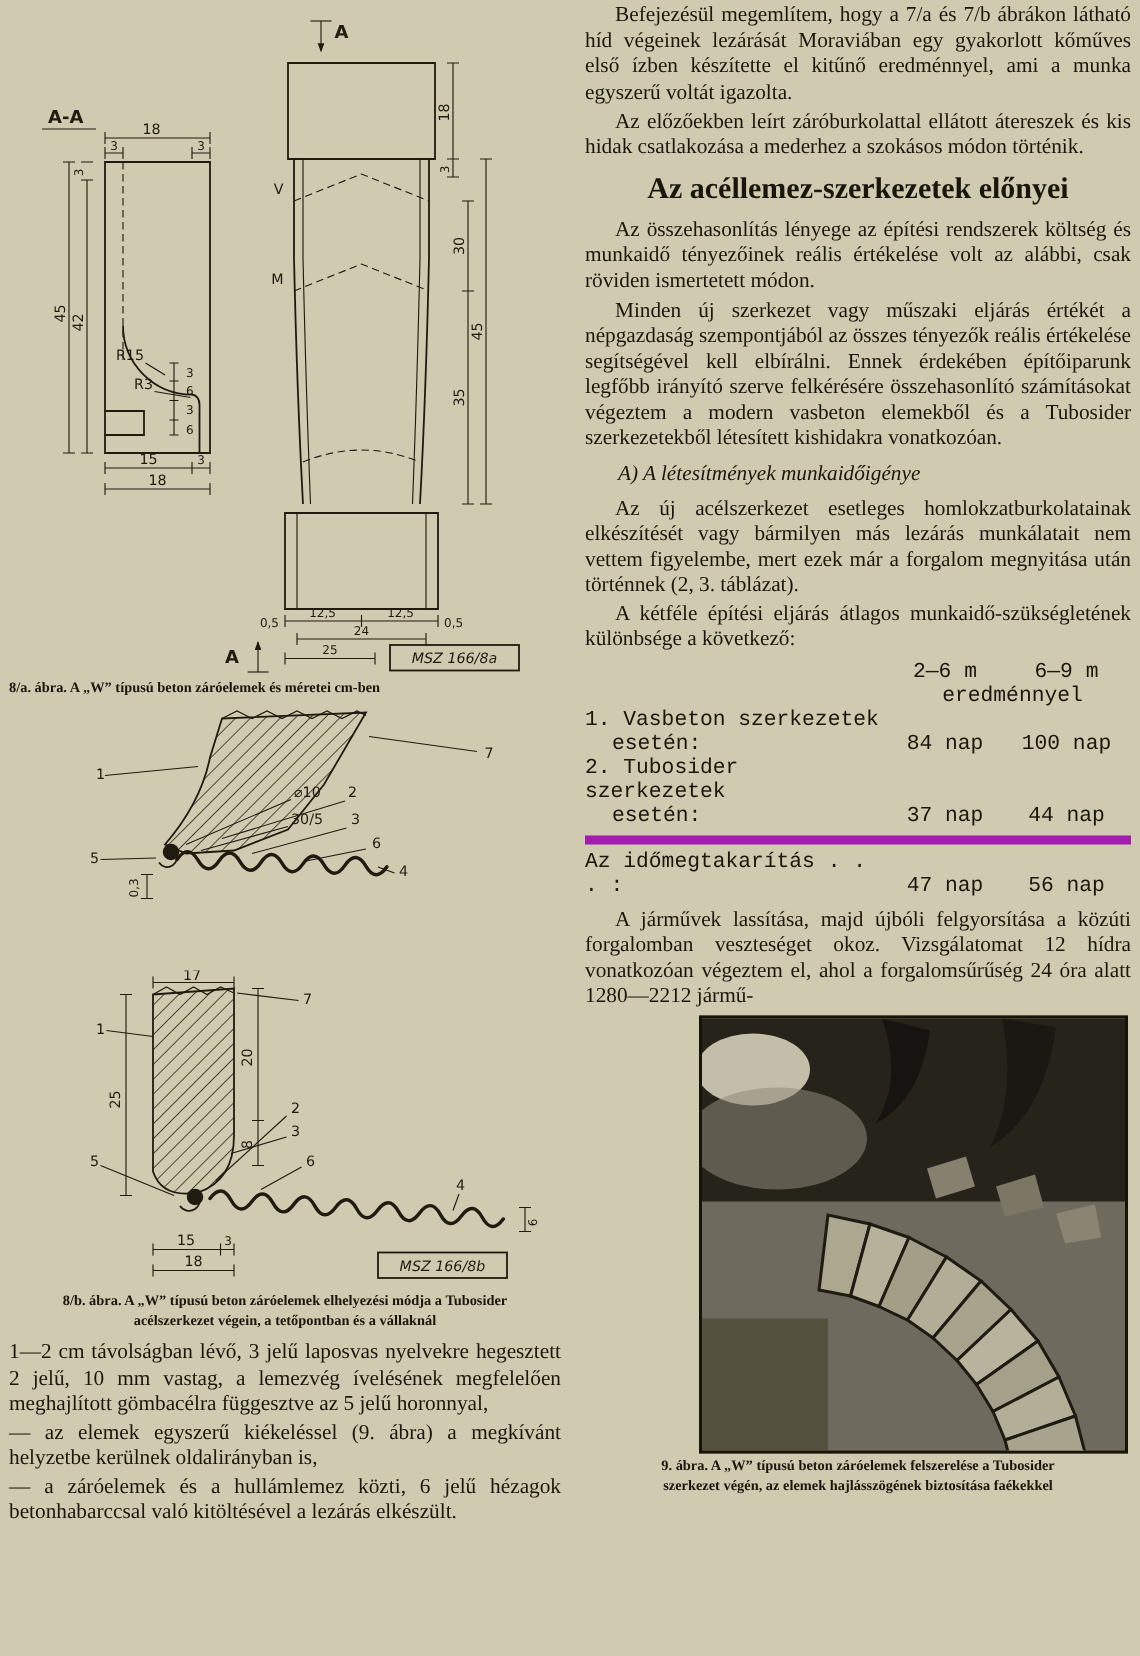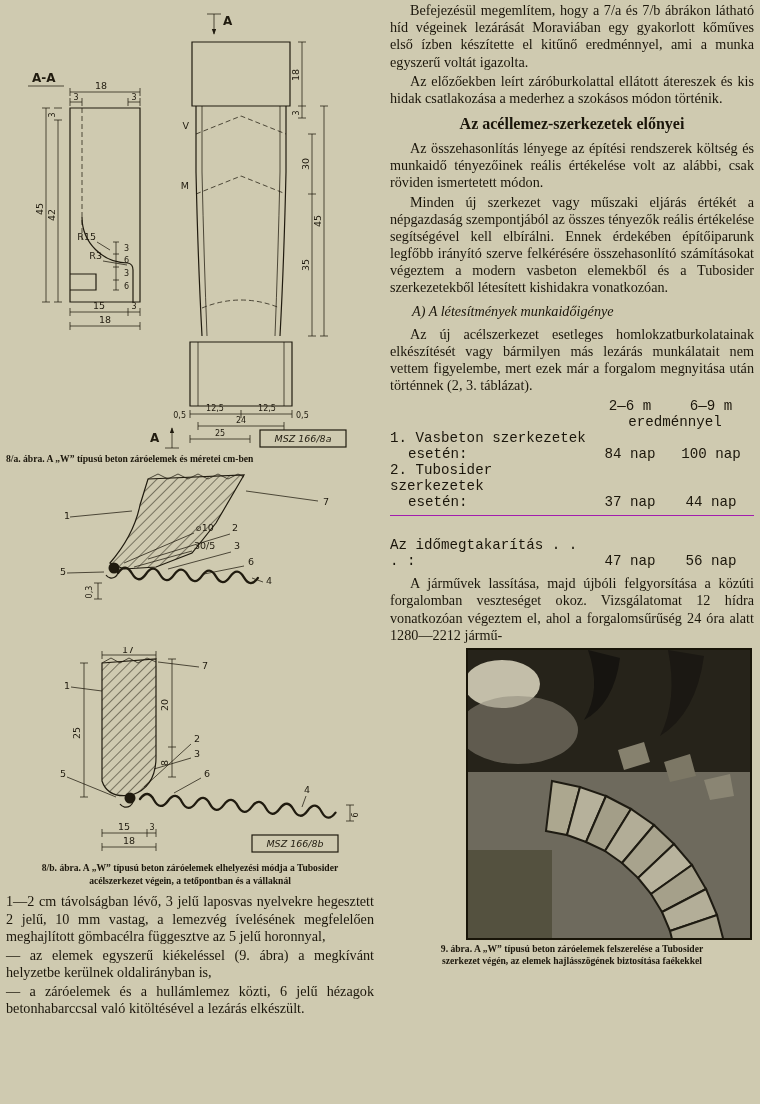--- a/index.html
+++ b/index.html
@@ -16,21 +16,21 @@
   .col.right { left:390px; width:364px; }
 
   
   p.body {
     font-size:14.2px; line-height:1.21;
     text-align:justify;
     margin:0 0 2px 0;
   }
   p.body.ind { text-indent:20px; }
   h3.sec-head {
-    font-size:16px; font-weight:bold; text-align:center;
+    font-size:20px; font-weight:bold; text-align:center;
     margin:8px 0 7px 0;
   }
   .sub-head {
     font-size:14.2px; font-style:italic;
     margin:6px 0 6px 22px;
   }
 
   
   .cap {
     font-size:9.6px; font-weight:bold; line-height:1.3;
@@ -42,21 +42,21 @@
   .cmp-table { font-size:14.2px; margin:4px 0 6px 0;font-family:Liberation Mono, monospace; }
   .t-head, .t-row, .t-total {
     display:grid; grid-template-columns:1fr 72px 86px;
     align-items:end; column-gap:2px;
   }
   .t-col { text-align:center; }
   .t-head2 { display:grid; grid-template-columns:1fr 158px; }
   .t-head2 span { text-align:center; }
   .t-label .ind2 { padding-left:18px; }
   .t-val { text-align:center; white-space:nowrap; }
-  .t-total { border-top:1px solid #a21caf; margin-top:5px; padding-top:21px; }
+  .t-total { border-top:6px solid #a21caf; margin-top:5px; padding-top:4px; }
 
   
   .figure { line-height:0; }
   svg { display:block; }
   .oln  { fill:none; stroke:#201b0f; stroke-width:1.2; }
   .thin { fill:none; stroke:#201b0f; stroke-width:0.75; }
   .dash { stroke-dasharray:5 3; }
   .dtxt { font:9.5px "DejaVu Sans", sans-serif; fill:#201b0f; }
   .dtxt.sm { font-size:8px; }
   .dtxt.big { font-size:12px; font-weight:bold; }
@@ -276,20 +276,21 @@
 </div>
 
 <div class="col right">
   <p class="body ind">Befejezésül megemlítem, hogy a 7/a és 7/b ábrákon látható híd végeinek lezárását Moraviában egy gyakorlott kőműves első ízben készítette el kitűnő eredménnyel, ami a munka egyszerű voltát igazolta.</p>
   <p class="body ind">Az előzőekben leírt záróburkolattal ellátott átereszek és kis hidak csatlakozása a mederhez a szokásos módon történik.</p>
   <h3 class="sec-head">Az acéllemez-szerkezetek előnyei</h3>
   <p class="body ind">Az összehasonlítás lényege az építési rendszerek költség és munkaidő tényezőinek reális értékelése volt az alábbi, csak röviden ismertetett módon.</p>
   <p class="body ind">Minden új szerkezet vagy műszaki eljárás értékét a népgazdaság szempontjából az összes tényezők reális értékelése segítségével kell elbírálni. Ennek érdekében építőiparunk legfőbb irányító szerve felkérésére összehasonlító számításokat végeztem a modern vasbeton elemekből és a Tubosider szerkezetekből létesített kishidakra vonatkozóan.</p>
   <div class="sub-head">A) A létesítmények munkaidőigénye</div>
   <p class="body ind">Az új acélszerkezet esetleges homlokzatburkolatainak elkészítését vagy bármilyen más lezárás munkálatait nem vettem figyelembe, mert ezek már a forgalom megnyitása után történnek (2, 3. táblázat).</p>
+  <p class="body ind">A kétféle építési eljárás átlagos munkaidő-szükségletének különbsége a következő:</p>
 
   <div class="cmp-table">
     <div class="t-head">
       <span></span>
       <span class="t-col">2—6 m</span>
       <span class="t-col">6—9 m</span>
     </div>
     <div class="t-head2">
       <span></span>
       <span>eredménnyel</span>

